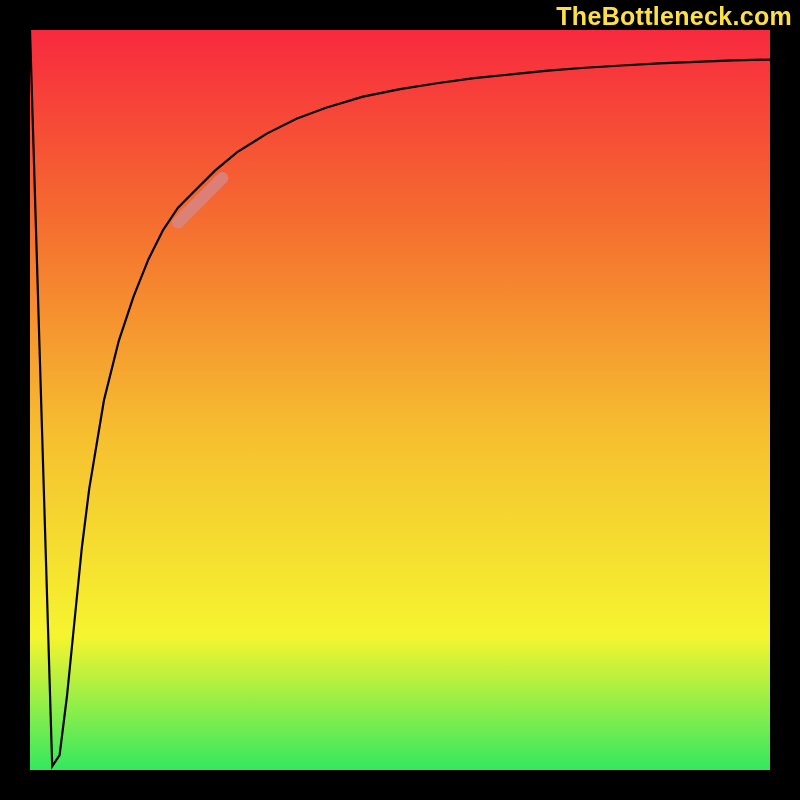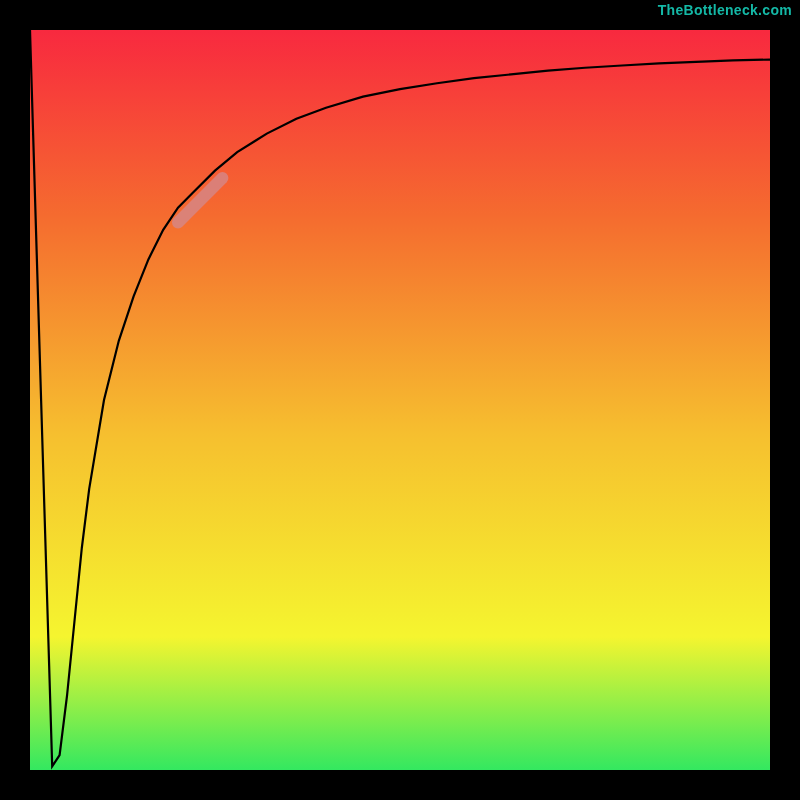--- a/index.html
+++ b/index.html
@@ -9,23 +9,23 @@
       background: #000;
       position: relative;
       overflow: hidden;
     }
     .watermark {
       position: absolute;
       top: 2px;
       right: 8px;
       z-index: 10;
       font-family: Arial, sans-serif;
-      font-size: 14px;
+      font-size: 25px;
       font-weight: 600;
-      color: #14b8a6;
+      color: #fde047;
       letter-spacing: 0.3px;
       text-align: center;
     }
     .plot-area {
       position: absolute;
       left: 30px;
       top: 30px;
       width: 740px;
       height: 740px;
     }

